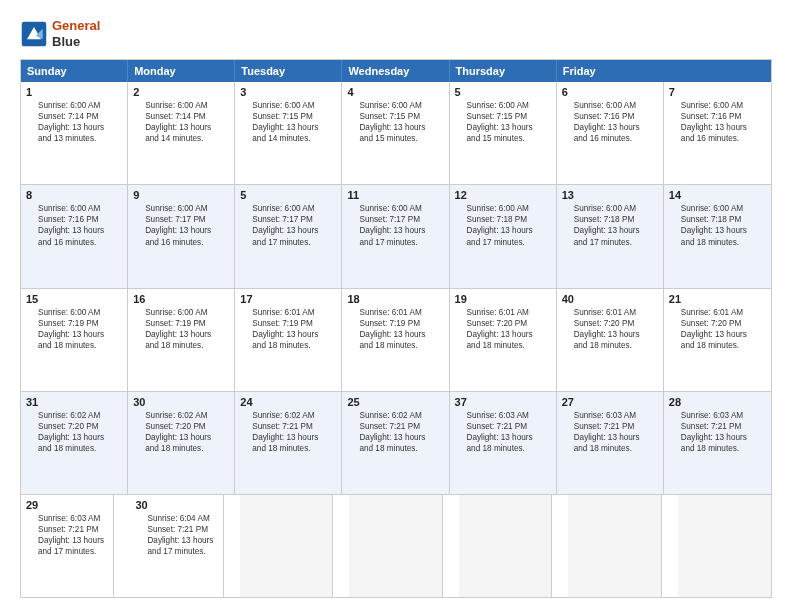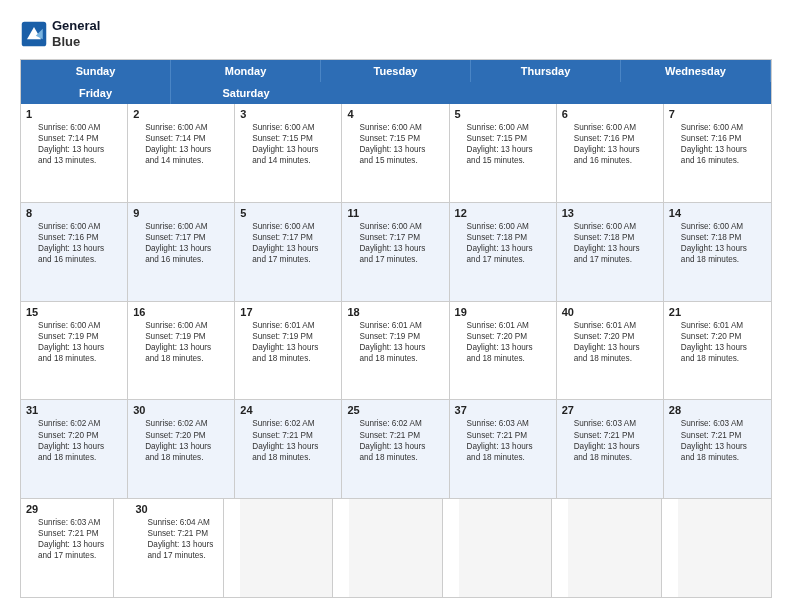--- a/index.html
+++ b/index.html
@@ -56,23 +56,22 @@
       margin-top: 2px;
     }
     .calendar {
       flex: 1;
       display: flex;
       flex-direction: column;
       border: 1px solid #ccc;
     }
     .cal-header {
       display: grid;
-      grid-template-columns: repeat(5, 1fr);
+      grid-template-columns: repeat(7, 1fr);
       background: #2d6db5;
-      text-align: center;
     }
     .cal-header-cell {
       color: #fff;
       font-size: 11px;
       font-weight: bold;
       padding: 5px 6px;
       border-right: 1px solid #4a85c5;
     }
     .cal-header-cell:last-child { border-right: none; }
     .cal-body {
@@ -116,39 +115,38 @@
 
 <div class="page">
   <div class="header">
     <div class="logo">
       <svg class="logo-icon" viewBox="0 0 32 32" width="32" height="32">
         <rect x="2" y="2" width="28" height="28" rx="3" fill="#1a5fa8"></rect>
         <polygon points="8,22 16,8 24,22" fill="white"></polygon>
         <polygon points="18,18 26,10 26,22" fill="#7ab4e0"></polygon>
       </svg>
       <div class="logo-text">
-        <div><span style="color: #0f172a;">General</span></div>
+        <div><span style="color: #c2410c;">General</span></div>
         <div>Blue</div>
       </div>
     </div>
     <div class="title-block">
       <div class="main-title"></div>
       <div class="subtitle"></div>
     </div>
   </div>
 
   <div class="calendar">
     <div class="cal-header">
       <div class="cal-header-cell">Sunday</div>
       <div class="cal-header-cell">Monday</div>
       <div class="cal-header-cell">Tuesday</div>
+      <div class="cal-header-cell">Wednesday</div>
       <div class="cal-header-cell">Thursday</div>
-      <div class="cal-header-cell">Wednesday</div>
       <div class="cal-header-cell">Friday</div>
-      <div class="cal-header-cell">Saturday</div>
     </div>
     <div class="cal-body" id="cal-body">
     <div class="cal-row">
           <div class="cal-cell">
             <div class="day-num">1</div>
             <div class="cell-info" style="white-space: pre-line;">Sunrise: 6:00 AM
 Sunset: 7:14 PM
 Daylight: 13 hours
 and 13 minutes.</div>
           </div>

